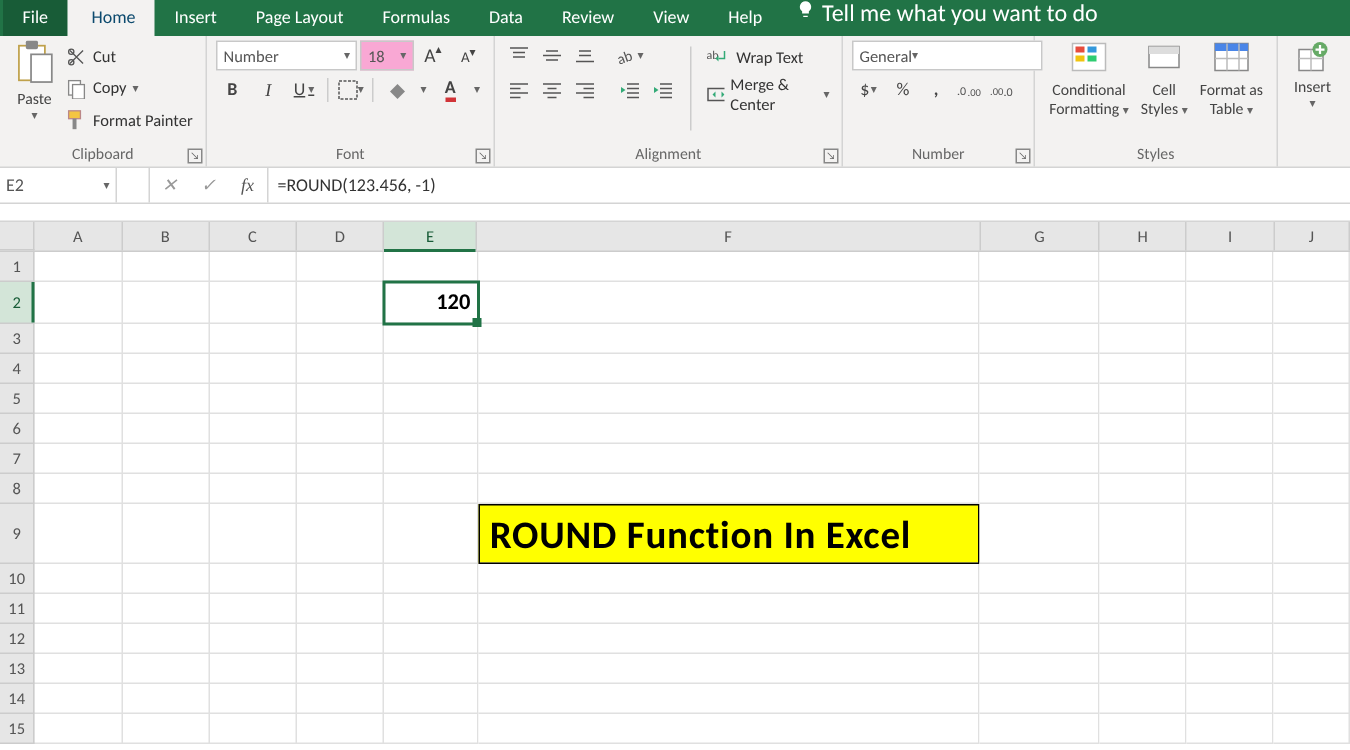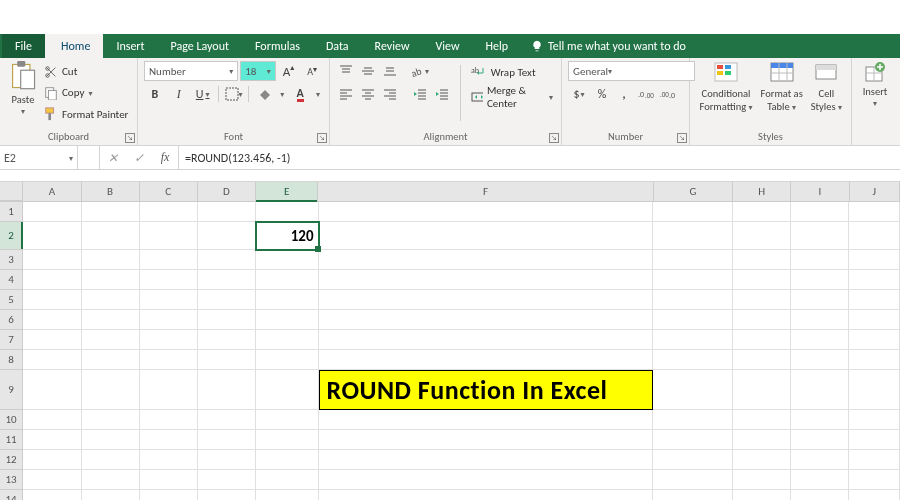--- a/index.html
+++ b/index.html
@@ -1,41 +1,41 @@
 <!DOCTYPE html>
 <html><head>
 <meta charset="utf-8">
 <style>
   * { box-sizing: border-box; margin: 0; padding: 0; font-family: "Segoe UI", Calibri, sans-serif; }
   body { width: 900px; height: 500px; background: #fff; overflow: hidden; font-size: 12px; user-select: none; }
 
   
-  .tabbar { height: 24px; background: #217346; color: #fff; display: flex; align-items: stretch; padding-left: 2px; margin-top: 34px; }
+  .tabbar { height: 24px; background: #217346; color: #fff; display: flex; align-items: stretch; padding-left: 2px; }
   .tab { padding: 0 13px; font-size: 12px; display: flex; align-items: center; cursor: default; }
   .tab.active { background: #f3f2f1; color: #0c4a6e; padding-left: 16px; }
   .tab.file { background: #185c37; }
-  .tell { display: flex; align-items: center; gap: 5px; font-size: 12px; padding: 0 10px; }
+  .tell { display: flex; align-items: flex-start; gap: 5px; font-size: 16px; padding: 0 10px; }
   .bulb { width: 12px; height: 12px; }
 
   
   .ribbon { height: 88px; background: #f3f2f1; border-bottom: 1px solid #d4d4d4; display: flex; }
   .group { border-right: 1px solid #d4d4d4; padding: 3px 6px 0 6px; display: flex; flex-direction: column; justify-content: space-between; position: relative; }
   .group-label { text-align: center; font-size: 10.5px; color: #676767; padding-bottom: 2px; height: 16px; display: flex; align-items: center; justify-content: center; gap: 4px; }
   .dlaunch { width: 10px; height: 10px; border: 1px solid #888; position: absolute; right: 2px; bottom: 2px; font-size: 7px; text-align: center; line-height: 8px; color: #666; }
 
   .btncol { display: flex; flex-direction: column; align-items: center; gap: 0; font-size: 10.5px; color: #444; padding: 0 3px; }
   .btncol svg, .btncol .ico { margin-bottom: 2px; }
   .btnrow { display: flex; align-items: center; gap: 4px; height: 22px; font-size: 11px; color: #333; padding: 0 2px; }
   .btnstack { display: flex; flex-direction: column; }
   .hstack { display: flex; gap: 2px; }
 
   .smallbtn { width: 22px; height: 20px; display: inline-flex; align-items: center; justify-content: center; border: 1px solid transparent; font-size: 12px; color: #444; position: relative; }
   .smallbtn.sq { width: 20px; }
   .fontsel { width: 96px; height: 20px; border: 1px solid #c8c8c8; background: #fff; font-size: 11px; padding: 0 4px; display: flex; align-items: center; justify-content: space-between; color: #555; }
-  .sizesel { width: 36px; height: 20px; border: 1px solid #c8c8c8; background: #5eead4; font-size: 11px; padding: 0 4px; display: flex; align-items: center; justify-content: space-between; color: #555; }
+  .sizesel { width: 36px; height: 20px; border: 1px solid #c8c8c8; background: #f9a8d4; font-size: 11px; padding: 0 4px; display: flex; align-items: center; justify-content: space-between; color: #555; }
   .numfmt { width: 127px; height: 20px; border: 1px solid #c8c8c8; background: #fff; font-size: 11px; padding: 0 4px; display: flex; align-items: center; color: #555; }
   .caret { font-size: 8px; color: #666; }
 
   .under-red { border-bottom: 3px solid #d13438; line-height: 12px; }
 
   
   .fbar { height: 24px; border-bottom: 1px solid #d4d4d4; display: flex; align-items: stretch; background: #fff; font-size: 12px; }
   .namebox { width: 78px; border-right: 1px solid #d4d4d4; display: flex; align-items: center; padding: 0 4px; justify-content: space-between; color: #555; }
   .fx-controls { display: flex; align-items: center; border-right: 1px solid #d4d4d4; }
   .fxbtn { width: 26px; display: flex; align-items: center; justify-content: center; color: #999; font-style: italic; }
@@ -309,34 +309,34 @@
             <rect x="4" y="4" width="6" height="4" fill="#e74c3c"></rect>
             <rect x="12" y="4" width="6" height="4" fill="#3498db"></rect>
             <rect x="4" y="10" width="6" height="4" fill="#f1c40f"></rect>
             <rect x="12" y="10" width="6" height="4" fill="#2ecc71"></rect>
           </svg>
         <span>Conditional</span>
         <span><span>Formatting</span> <span class="caret">▾</span></span>
       </div>
       <div class="btncol">
         <svg width="26" height="24">
+            <rect x="3" y="4" width="20" height="14" fill="#fff" stroke="#888"></rect>
+            <rect x="3" y="4" width="20" height="5" fill="#ddd"></rect>
+          </svg>
+        <span>Cell</span>
+        <span><span>Styles</span> <span class="caret">▾</span></span>
+      </div>
+      <div class="btncol">
+        <svg width="26" height="24">
             <rect x="2" y="2" width="22" height="18" fill="#fff" stroke="#888"></rect>
             <rect x="2" y="2" width="22" height="5" fill="#4a86e8"></rect>
             <path stroke="#bbb" d="M2 12h22M10 2v18M18 2v18"></path>
           </svg>
         <span>Format as</span>
         <span><span>Table</span> <span class="caret">▾</span></span>
-      </div>
-      <div class="btncol">
-        <svg width="26" height="24">
-            <rect x="3" y="4" width="20" height="14" fill="#fff" stroke="#888"></rect>
-            <rect x="3" y="4" width="20" height="5" fill="#ddd"></rect>
-          </svg>
-        <span>Cell</span>
-        <span><span>Styles</span> <span class="caret">▾</span></span>
       </div>
     </div>
     <div class="group-label">Styles</div>
   </div>
 
   <div class="group" style="width:46px;border-right:none">
     <div class="btncol">
       <svg width="22" height="22">
           <rect x="2" y="6" width="16" height="14" fill="#fff" stroke="#888"></rect>
           <path stroke="#bbb" d="M2 12h16M10 6v14"></path>

